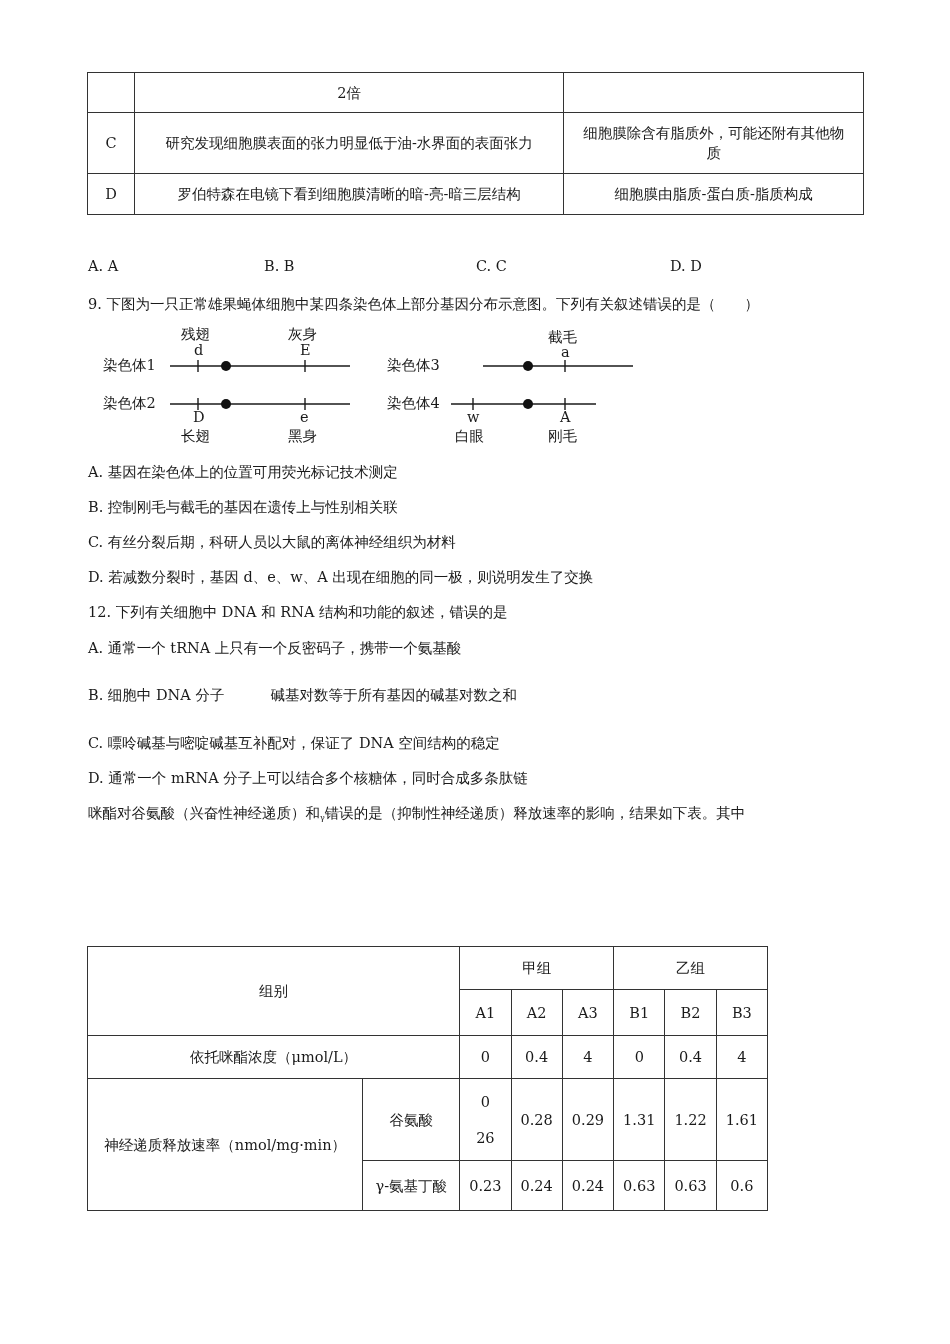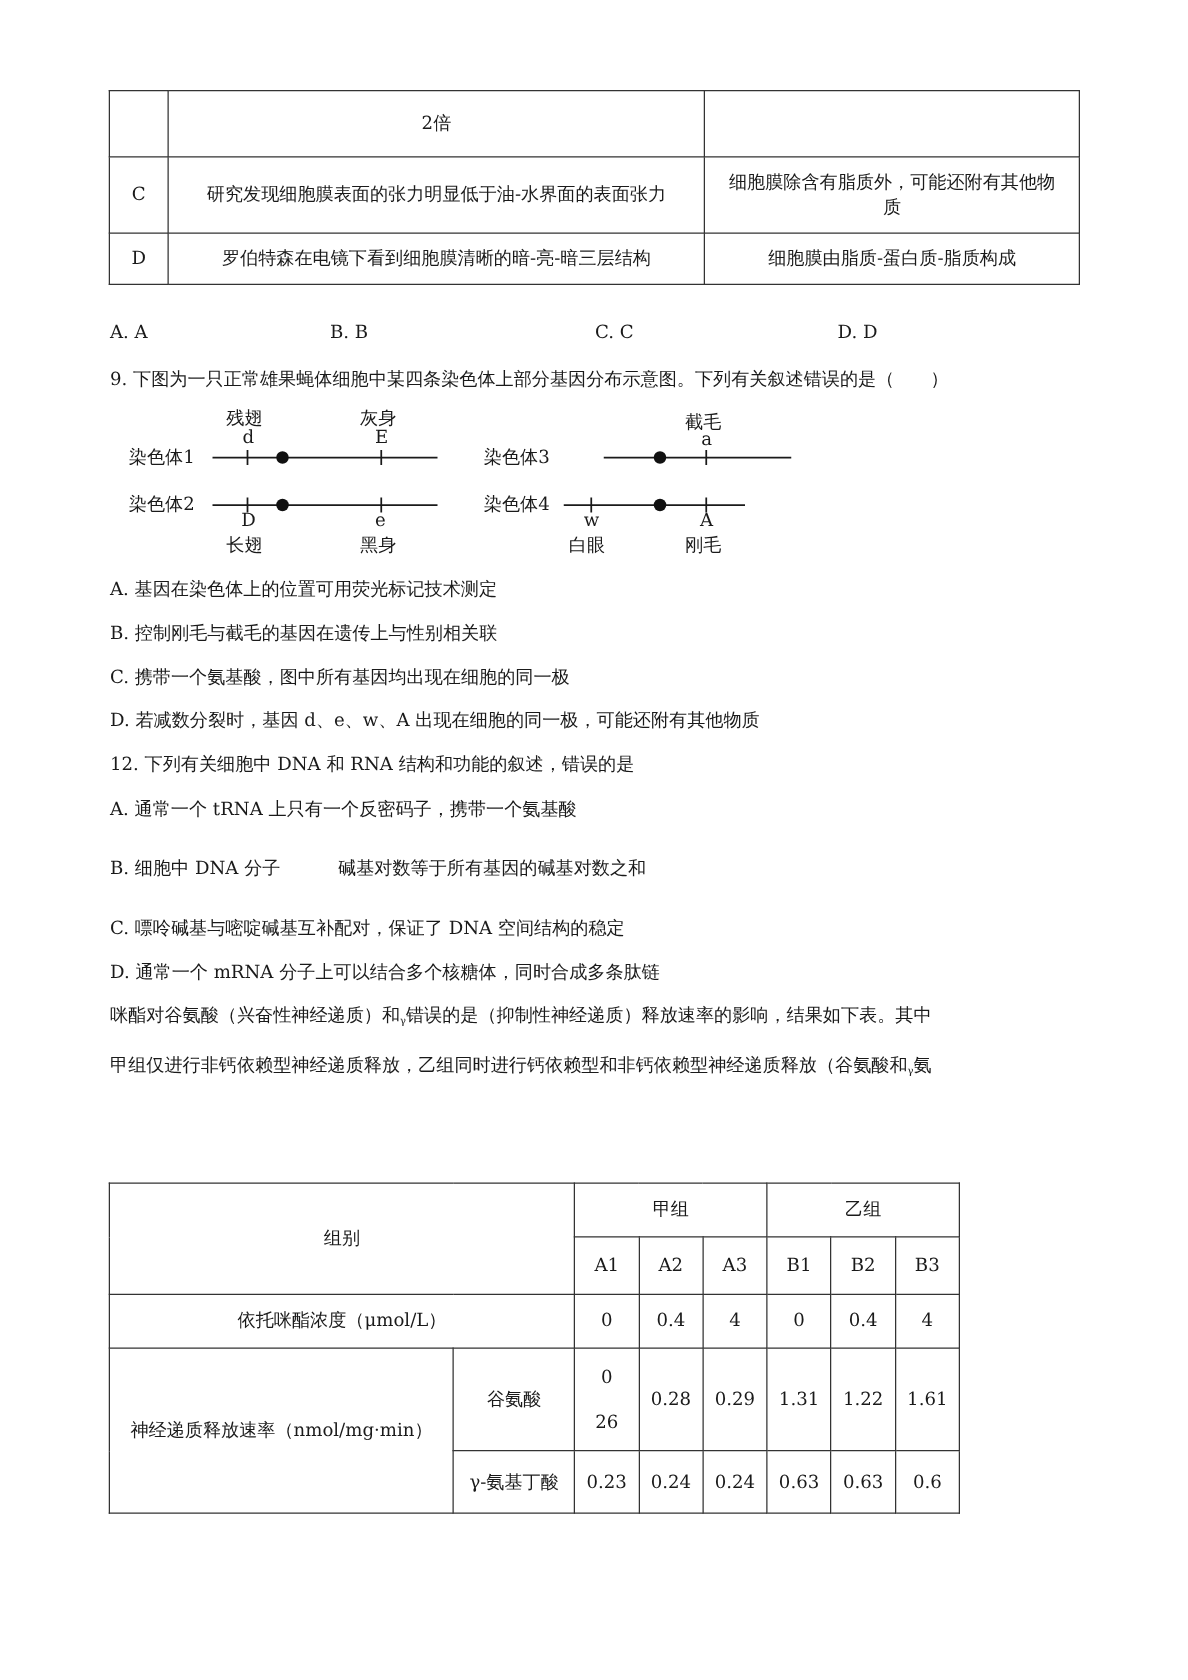--- a/index.html
+++ b/index.html
@@ -21,21 +21,21 @@
 </head>
 <body>
 
 <table class="t1">
   <colgroup>
       <col style="width:47px">
       <col style="width:430px">
       <col style="width:300px">
     </colgroup>
   <tbody>
-      <tr style="height:53px">
+      <tr style="height:40px">
     <td></td>
     <td>2倍</td>
     <td></td>
   </tr>
   <tr style="height:61px">
     <td>C</td>
     <td>研究发现细胞膜表面的张力明显低于油-水界面的表面张力</td>
     <td style="padding:0 18px">细胞膜除含有脂质外，可能还附有其他物质</td>
   </tr>
   <tr style="height:41px">
@@ -96,32 +96,31 @@
   <span class="abs" style="left:463px;top:22px">a</span>
 
   <span class="abs" style="left:369px;top:87px">w</span>
   <span class="abs" style="left:357px;top:105px">白眼</span>
   <span class="abs" style="left:462px;top:87px">A</span>
   <span class="abs" style="left:450px;top:105px">刚毛</span>
 </div>
 
 <div class="line" style="top:462px">A. 基因在染色体上的位置可用荧光标记技术测定</div>
 <div class="line" style="top:497px">B. 控制刚毛与截毛的基因在遗传上与性别相关联</div>
-<div class="line" style="top:532px">C. 携带一个氨基酸，图中所有基因均出现在细胞的同一极</div>
-<div class="line" style="top:567px">D. 若减数分裂时，基因 d、e、w、A 出现在细胞的同一极，可能还附有其他物质</div>
+<div class="line" style="top:532px">C. 有丝分裂后期，科研人员以大鼠的离体神经组织为材料</div>
+<div class="line" style="top:567px">D. 若减数分裂时，基因 d、e、w、A 出现在细胞的同一极，则说明发生了交换</div>
 
 <div class="line" style="top:602px">12. 下列有关细胞中 DNA 和 RNA 结构和功能的叙述，错误的是</div>
 <div class="line" style="top:638px">A. 通常一个 tRNA 上只有一个反密码子，携带一个氨基酸</div>
 <div class="line" style="top:685px;white-space:pre">B. 细胞中 DNA 分子          碱基对数等于所有基因的碱基对数之和</div>
 <div class="line" style="top:733px">C. 嘌呤碱基与嘧啶碱基互补配对，保证了 DNA 空间结构的稳定</div>
 <div class="line" style="top:768px">D. 通常一个 mRNA 分子上可以结合多个核糖体，同时合成多条肽链</div>
 
 <div class="para" style="top:795px">
   <div style="white-space:nowrap"><span>咪酯对谷氨酸（兴奋性神经递质）和</span><sub class="g">γ</sub><span>错误的是（抑制性神经递质）释放速率的影响，结果如下表。其中</span></div>
-  <div style="white-space:nowrap"><span>甲组仅进行非钙依赖型神经递质释放，乙组同时进行钙依赖型和非钙依赖型神经递质释放（谷氨酸和</span><sub class="g">γ</sub><span>氨</span></div>
 </div>
 
 <table class="t2">
   <colgroup>
     <col style="width:282px">
       <col style="width:100px">
     <col style="width:50px">
       <col style="width:50px">
       <col style="width:50px">
     <col style="width:50px">

